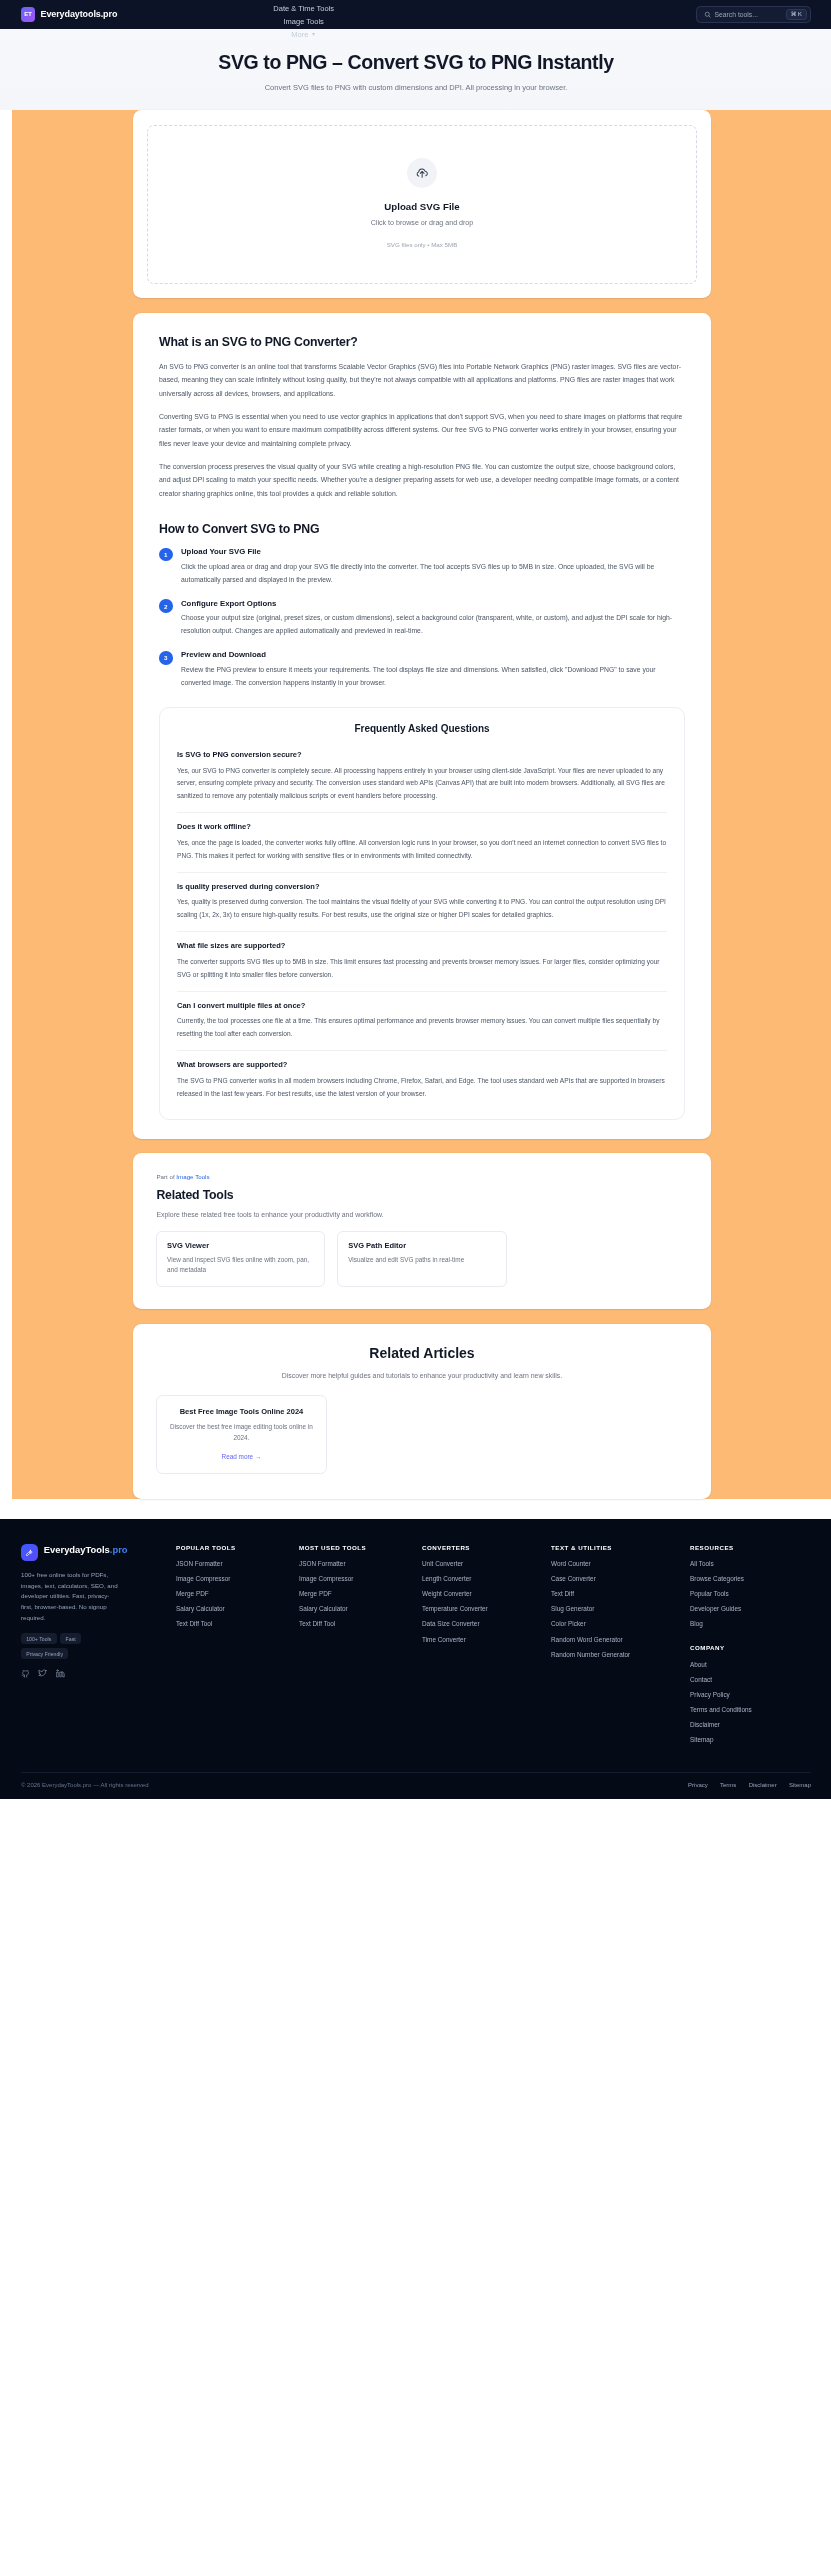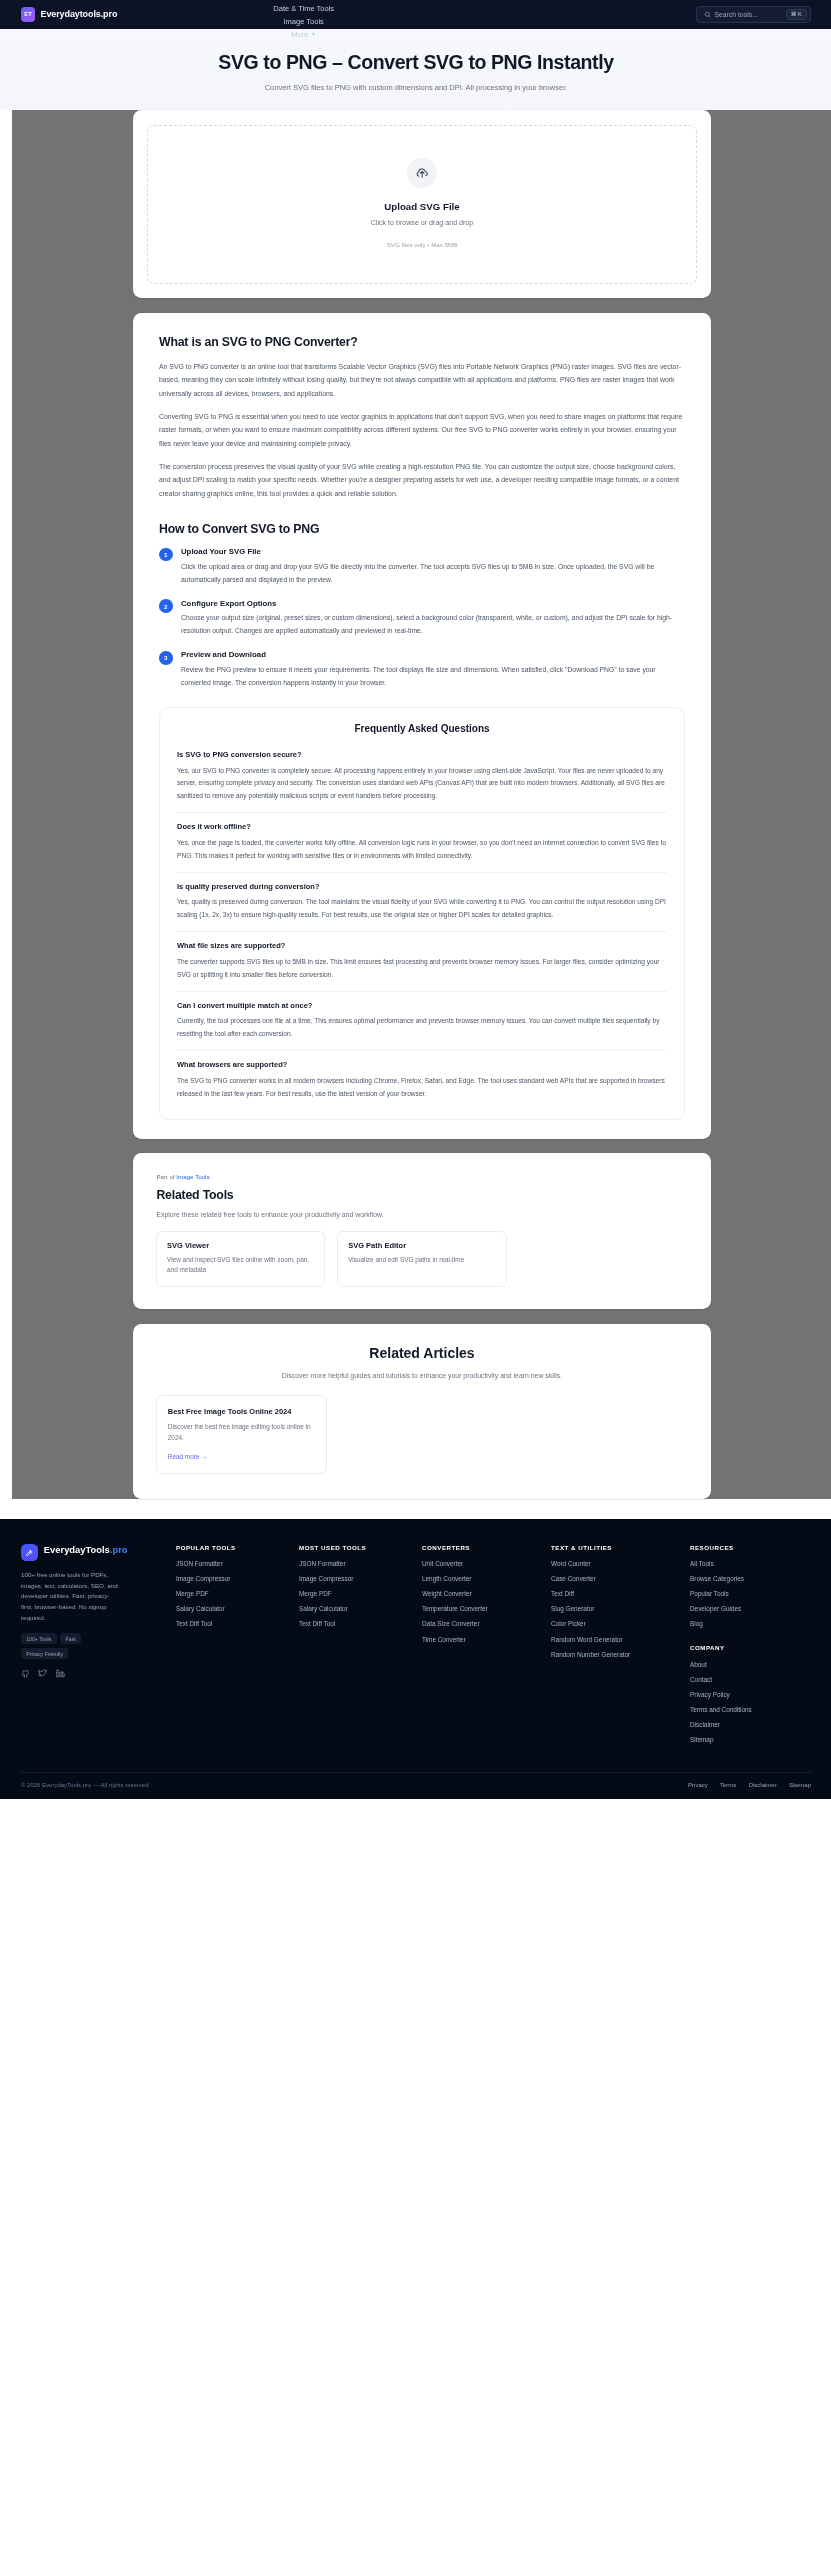--- a/index.html
+++ b/index.html
@@ -56,21 +56,21 @@
   }
   .hero h1 {
     font-size: 19.5px; font-weight: bold; color: #111827;
     letter-spacing: -0.4px; line-height: 1.15;
   }
   .hero p {
     margin: 9px auto 0; max-width: 305px;
     font-size: 7.5px; color: #6b7280; line-height: 1.65;
   }
 
-  .page-bg { background: #737373; padding-bottom: 0; margin-left: 12px; }
+  .page-bg { background: #fdba74; padding-bottom: 0; margin-left: 12px; }
   .shell { width: 578px; margin: 0 auto; }
 
   
   .card {
     background: #fff; border-radius: 8.4px;
     box-shadow: 0 0.6px 1.9px rgba(16,24,40,.07), 0 0.6px 1.3px rgba(16,24,40,.04);
   }
 
   
   .upload-card { padding: 14.3px; margin-bottom: 14.3px; }
@@ -134,21 +134,21 @@
     border: 0.6px solid #e9ebf1; border-radius: 5.8px;
     padding: 9px 9.7px 10.4px; cursor: pointer; background: #fff;
   }
   .tool-name { font-size: 7.5px; font-weight: bold; color: #111827; margin-bottom: 5.2px; }
   .tool-desc { font-size: 6.4px; color: #6b7280; line-height: 1.65; }
 
   
   .articles-card { padding: 21px 23.4px 25px; margin-bottom: 19.5px; text-align: center; }
   .articles-card h2 { font-size: 14px; font-weight: bold; color: #111827; }
   .articles-sub { font-size: 6.9px; color: #6b7280; margin: 11.7px 0 15.6px; }
-  .articles-grid { display: grid; grid-template-columns: repeat(3, 1fr); gap: 10.4px; text-align: left; }
+  .articles-grid { display: grid; grid-template-columns: repeat(3, 1fr); gap: 10.4px; text-align: center; }
   .article-item {
     border: 0.6px solid #e9ebf1; border-radius: 6.5px;
     padding: 11px 10.4px 13px; cursor: pointer;
   }
   .ai-title { font-size: 7.5px; font-weight: bold; color: #111827; margin-bottom: 6.5px; }
   .ai-desc { font-size: 6.4px; color: #6b7280; line-height: 1.7; margin-bottom: 9px; }
   .ai-link { font-size: 6.4px; color: #6366f1; cursor: pointer; }
 
   
   .site-footer { background: #050a17; padding: 25px 21px 0; }
@@ -284,21 +284,21 @@
       </div>
       <div class="faq-item">
         <div class="faq-q">Is quality preserved during conversion?</div>
         <div class="faq-a">Yes, quality is preserved during conversion. The tool maintains the visual fidelity of your SVG while converting it to PNG. You can control the output resolution using DPI scaling (1x, 2x, 3x) to ensure high-quality results. For best results, use the original size or higher DPI scales for detailed graphics.</div>
       </div>
       <div class="faq-item">
         <div class="faq-q">What file sizes are supported?</div>
         <div class="faq-a">The converter supports SVG files up to 5MB in size. This limit ensures fast processing and prevents browser memory issues. For larger files, consider optimizing your SVG or splitting it into smaller files before conversion.</div>
       </div>
       <div class="faq-item">
-        <div class="faq-q">Can I convert multiple match at once?</div>
+        <div class="faq-q">Can I convert multiple files at once?</div>
         <div class="faq-a">Currently, the tool processes one file at a time. This ensures optimal performance and prevents browser memory issues. You can convert multiple files sequentially by resetting the tool after each conversion.</div>
       </div>
       <div class="faq-item">
         <div class="faq-q">What browsers are supported?</div>
         <div class="faq-a">The SVG to PNG converter works in all modern browsers including Chrome, Firefox, Safari, and Edge. The tool uses standard web APIs that are supported in browsers released in the last few years. For best results, use the latest version of your browser.</div>
       </div>
     </div>
   </div>
 
   <div class="card tools-card">

